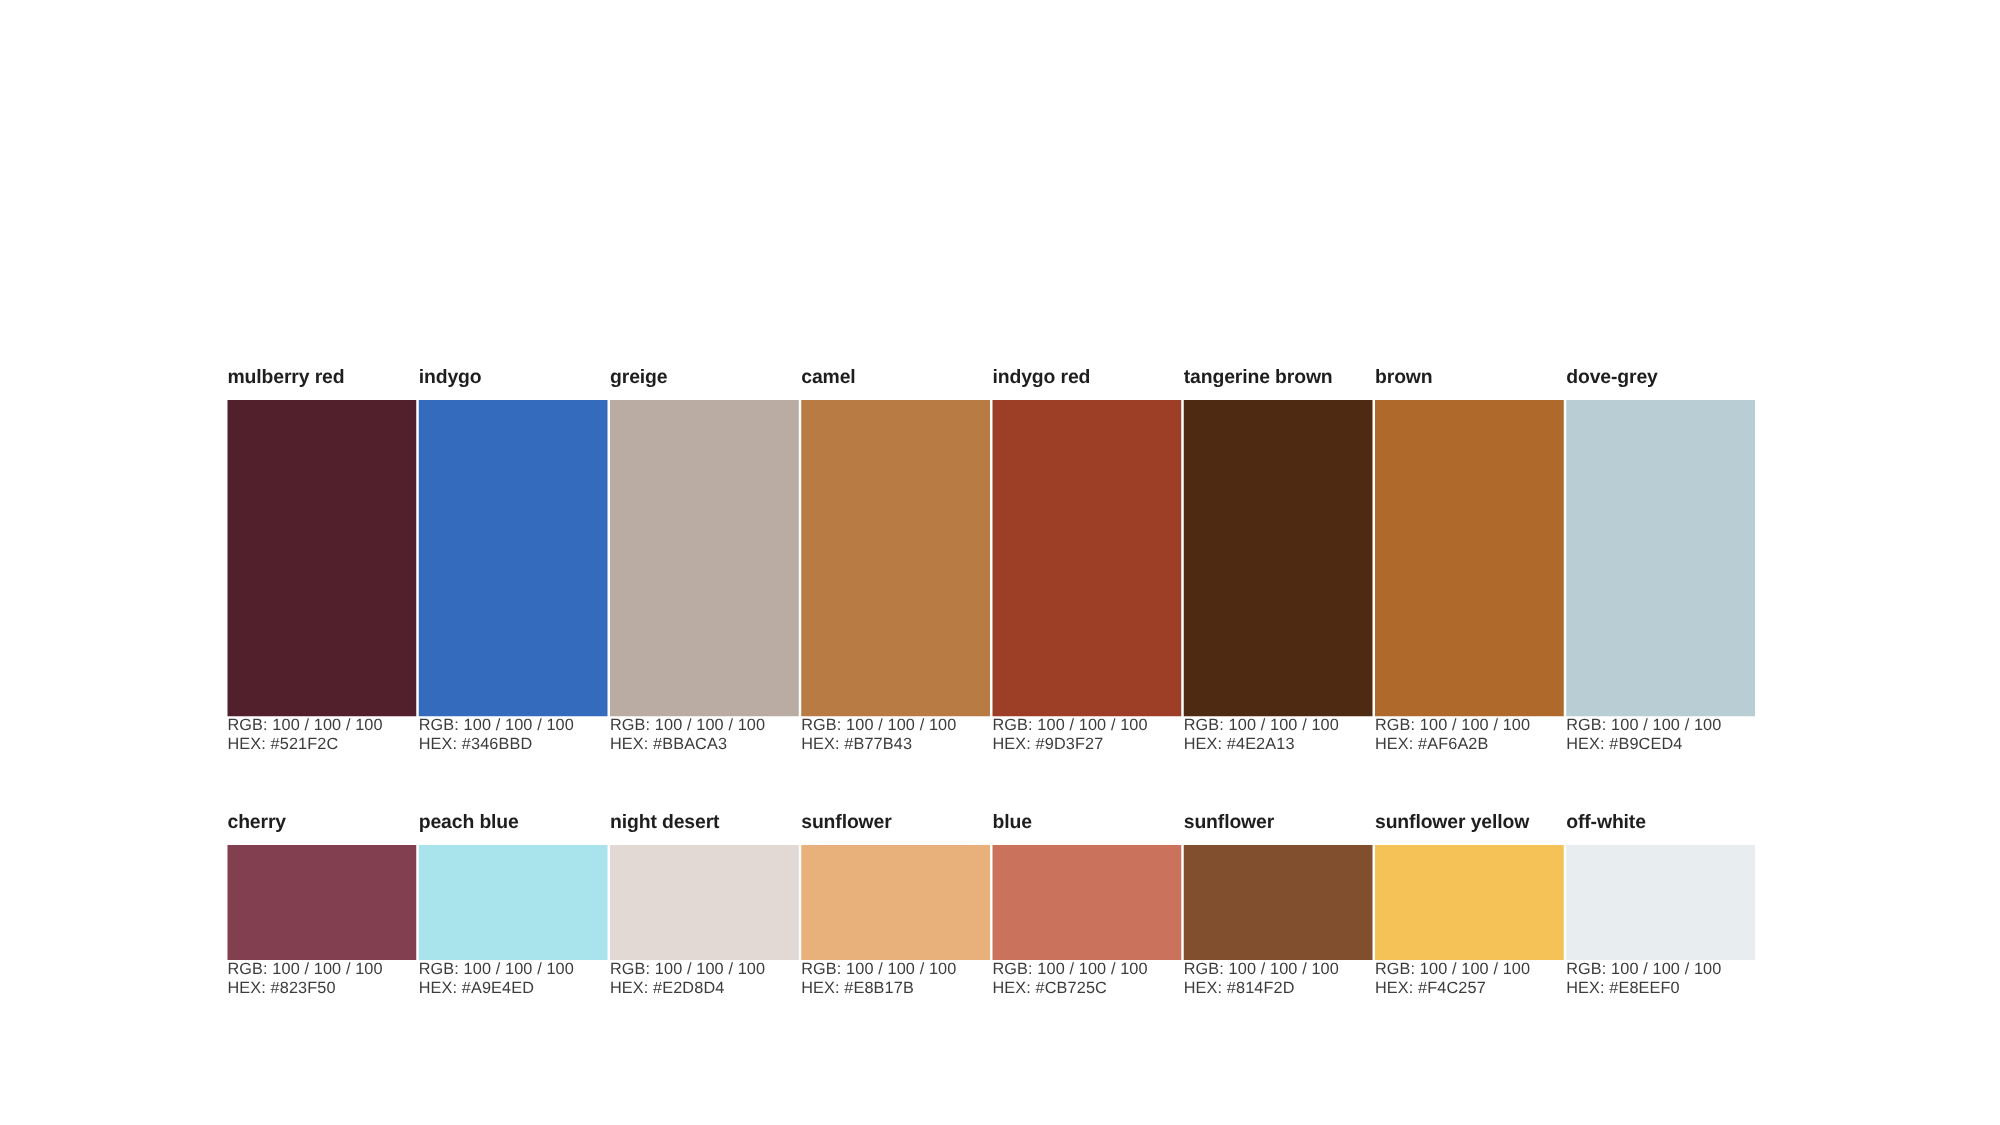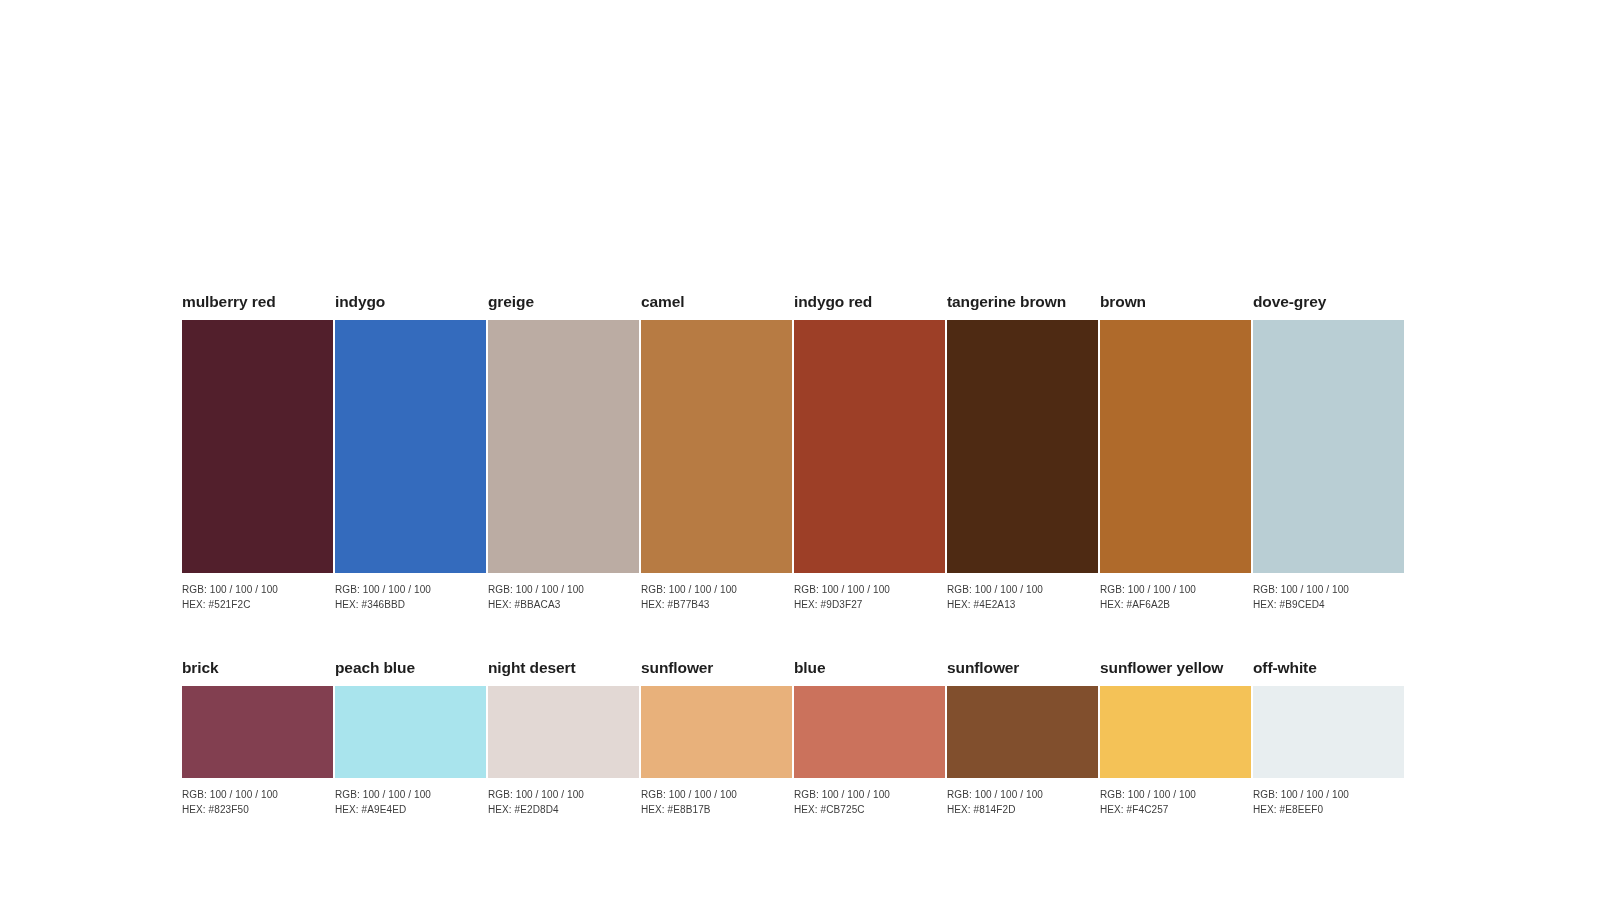--- a/index.html
+++ b/index.html
@@ -46,22 +46,21 @@
     margin-bottom: 8px;
   }
   .swatch-chip {
     width: 151px;
     display: block;
   }
   .row-tall .swatch-chip { height: 253px; }
   .row-short .swatch-chip { height: 92px; }
 
   .swatch-meta {
-    margin-top: 10px;
-    font-size: 10px;
+    font-size: 13px;
     line-height: 14.5px;
     color: #3c3c3c;
     letter-spacing: 0.1px;
     white-space: nowrap;
   }
   .meta-line { display: block; }
 
   .row-gap { height: 46px; }
 </style>
 </head>
@@ -134,21 +133,21 @@
           <span class="meta-line">RGB: 100 / 100 / 100</span>
           <span class="meta-line">HEX: #B9CED4</span>
         </span>
       </div>
     </div>
 
     <div class="row-gap"></div>
 
     <div class="palette-row row-short">
       <div class="swatch-cell">
-        <span class="swatch-name">brick</span>
+        <span class="swatch-name">cherry</span>
         <span class="swatch-chip" style="background-color: rgb(130, 63, 80);"></span>
         <span class="swatch-meta">
           <span class="meta-line">RGB: 100 / 100 / 100</span>
           <span class="meta-line">HEX: #823F50</span>
         </span>
       </div>
       <div class="swatch-cell">
         <span class="swatch-name">peach blue</span>
         <span class="swatch-chip" style="background-color: rgb(169, 228, 237);"></span>
         <span class="swatch-meta">

